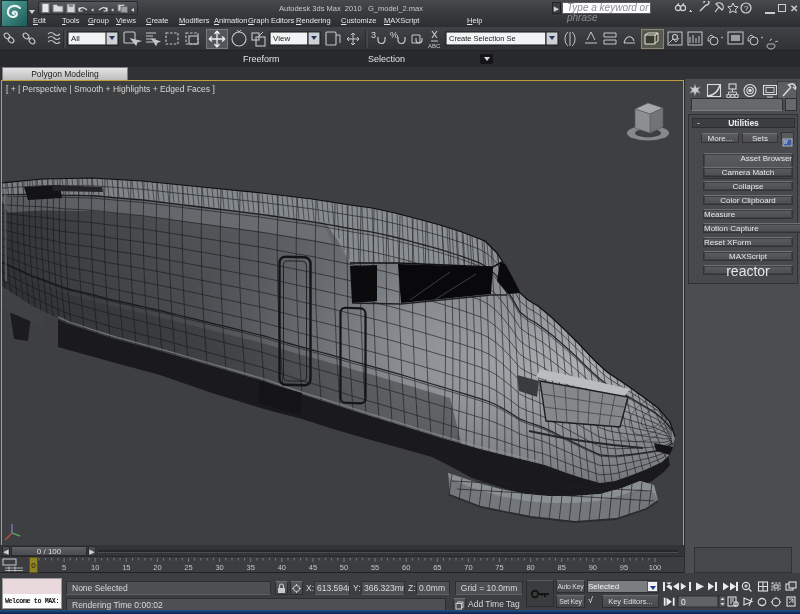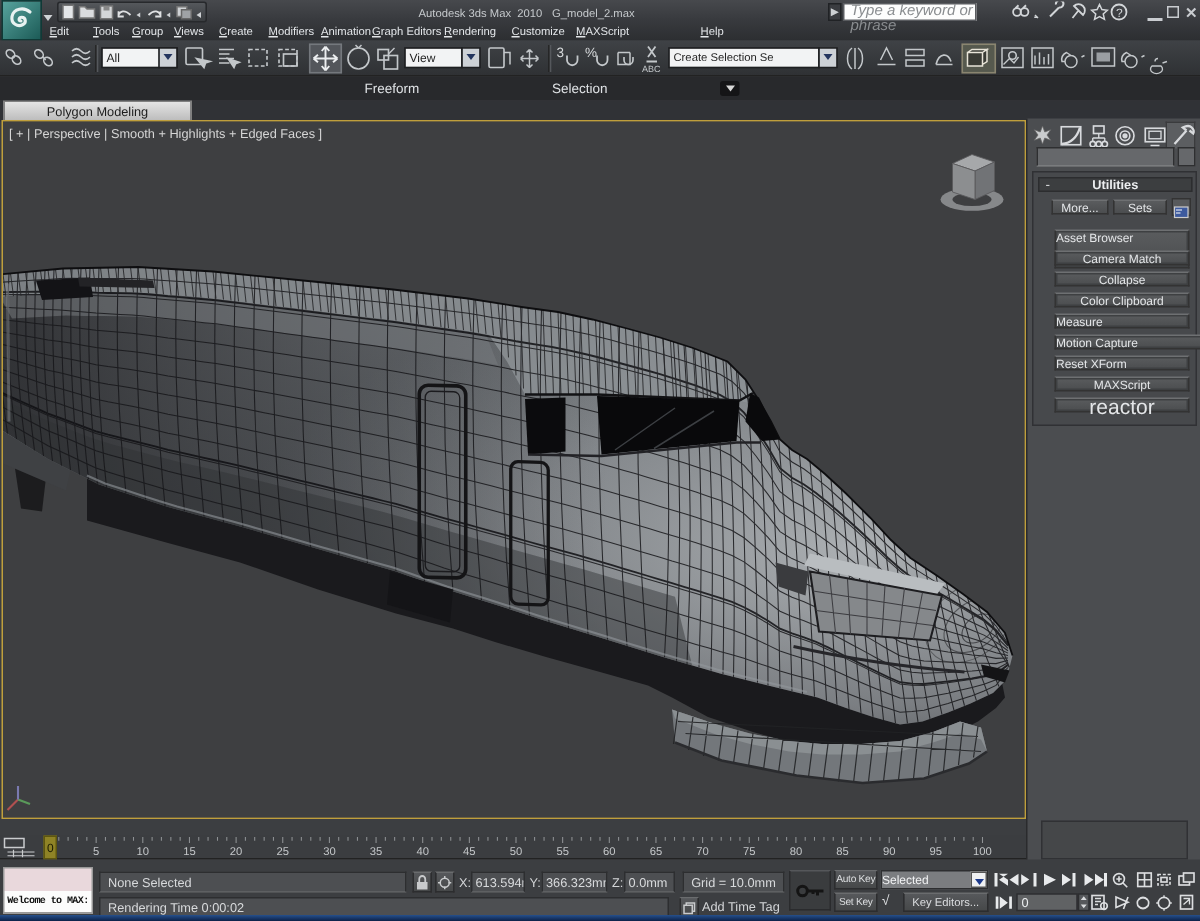--- a/index.html
+++ b/index.html
@@ -179,21 +179,21 @@
     <div class="abs" style="left:3px;top:3px;width:103px;height:10px;background:#3c3e40;border:1px solid #2c2d2f;color:#eceef0;font-size:8.5px;font-weight:bold;text-align:center;line-height:9px">Utilities</div>
     <div class="abs" style="left:8px;top:4px;color:#d8dadc;font-size:9px;line-height:8px">-</div>
     <div class="abs" style="left:12px;top:18px;width:38px;height:10px;background:linear-gradient(180deg,#5a5c5e,#4b4d4f);border:1px solid #333;border-top-color:#6e7072;color:#e4e6e8;font-size:8px;text-align:center;line-height:10px">More...</div>
     <div class="abs" style="left:53px;top:18px;width:36px;height:10px;background:linear-gradient(180deg,#5a5c5e,#4b4d4f);border:1px solid #333;border-top-color:#6e7072;color:#e4e6e8;font-size:8px;text-align:center;line-height:10px">Sets</div>
     <div class="abs" style="left:92px;top:17px;width:13px;height:12px;background:#585a5c;border:1px solid #333">
       <svg width="11" height="10" viewBox="0 0 11 10">
             <rect x="1" y="2" width="9" height="7" fill="#3d5a9e" stroke="#ccc" stroke-width="0.8"></rect>
             <path d="M2,4 h4 M2,6 h3" stroke="#fff" stroke-width="0.8"></path>
           </svg>
     </div>
-    <div class="abs" style="left:14px;top:38px;width:90px;height:26px;background:linear-gradient(180deg,#5a5c5e,#4b4d4f);border:1px solid #333;border-top-color:#6e7072;box-shadow:inset 0 0 0 1px #3e4042;color:#e4e6e8;font-size:8px;text-align:left;line-height:10px">Asset Browser</div>
+    <div class="abs" style="left:14px;top:38px;width:90px;height:26px;background:linear-gradient(180deg,#5a5c5e,#4b4d4f);border:1px solid #333;border-top-color:#6e7072;box-shadow:inset 0 0 0 1px #3e4042;color:#e4e6e8;font-size:8px;text-align:right;line-height:10px">Asset Browser</div>
         <div class="abs" style="left:14px;top:52px;width:90px;height:10px;background:linear-gradient(180deg,#5a5c5e,#4b4d4f);border:1px solid #333;border-top-color:#6e7072;box-shadow:inset 0 0 0 1px #3e4042;color:#e4e6e8;font-size:8px;text-align:center;line-height:10px">Camera Match</div>
         <div class="abs" style="left:14px;top:66px;width:90px;height:10px;background:linear-gradient(180deg,#5a5c5e,#4b4d4f);border:1px solid #333;border-top-color:#6e7072;box-shadow:inset 0 0 0 1px #3e4042;color:#e4e6e8;font-size:8px;text-align:center;line-height:10px">Collapse</div>
         <div class="abs" style="left:14px;top:80px;width:90px;height:10px;background:linear-gradient(180deg,#5a5c5e,#4b4d4f);border:1px solid #333;border-top-color:#6e7072;box-shadow:inset 0 0 0 1px #3e4042;color:#e4e6e8;font-size:8px;text-align:center;line-height:10px">Color Clipboard</div>
         <div class="abs" style="left:14px;top:94px;width:90px;height:10px;background:linear-gradient(180deg,#5a5c5e,#4b4d4f);border:1px solid #333;border-top-color:#6e7072;box-shadow:inset 0 0 0 1px #3e4042;color:#e4e6e8;font-size:8px;text-align:left;line-height:10px">Measure</div>
         <div class="abs" style="left:14px;top:108px;width:114px;height:10px;background:linear-gradient(180deg,#5a5c5e,#4b4d4f);border:1px solid #333;border-top-color:#6e7072;box-shadow:inset 0 0 0 1px #3e4042;color:#e4e6e8;font-size:8px;text-align:left;line-height:10px">Motion Capture</div>
         <div class="abs" style="left:14px;top:122px;width:90px;height:10px;background:linear-gradient(180deg,#5a5c5e,#4b4d4f);border:1px solid #333;border-top-color:#6e7072;box-shadow:inset 0 0 0 1px #3e4042;color:#e4e6e8;font-size:8px;text-align:left;line-height:10px">Reset XForm</div>
         <div class="abs" style="left:14px;top:136px;width:90px;height:10px;background:linear-gradient(180deg,#5a5c5e,#4b4d4f);border:1px solid #333;border-top-color:#6e7072;box-shadow:inset 0 0 0 1px #3e4042;color:#e4e6e8;font-size:8px;text-align:center;line-height:10px">MAXScript</div>
         <div class="abs" style="left:14px;top:150px;width:90px;height:10px;background:linear-gradient(180deg,#5a5c5e,#4b4d4f);border:1px solid #333;border-top-color:#6e7072;box-shadow:inset 0 0 0 1px #3e4042;color:#e4e6e8;font-size:14px;text-align:center;line-height:10px">reactor</div>
   </div>
 </div>
@@ -451,20 +451,26 @@
         <path d="M633,28 L648,33 L648,52 L633,47 Z" fill="#8c8e90" stroke="#5a5a5c" stroke-width="0.6"></path>
         <g stroke-width="1.4" fill="none">
           <path d="M10,452 L3,459" stroke="#b05050"></path>
           <path d="M10,452 L18,455" stroke="#5a9a5a"></path>
           <path d="M10,452 L10,443" stroke="#7a7ab0"></path>
         </g>
         <text x="4" y="11" font-family="Liberation Sans, sans-serif" font-size="8.5" fill="#d6d6d6">[ + |  Perspective |  Smooth + Highlights + Edged Faces ]</text>
       </svg>
 </div>
 
+<div class="abs" style="left:0;top:545px;width:684px;height:12px;background:#323437;border-bottom:1px solid #26272a">
+  <div class="abs" style="left:2px;top:1px;width:8px;height:10px;background:#4a4c4f;border:1px solid #2a2b2d;color:#d0d3d5;font-size:7px;line-height:9px;text-align:center">◀</div>
+  <div class="abs" style="left:11px;top:1px;width:76px;height:10px;background:linear-gradient(180deg,#5d6063,#4a4c4f);border:1px solid #2a2b2d;color:#dcdee0;font-size:8px;line-height:9px;text-align:center">0 / 100</div>
+  <div class="abs" style="left:88px;top:1px;width:8px;height:10px;background:#4a4c4f;border:1px solid #2a2b2d;color:#d0d3d5;font-size:7px;line-height:9px;text-align:center">▶</div>
+  <div class="abs" style="left:98px;top:5px;width:580px;height:3px;background:#26272a;border-bottom:1px solid #4a4c4f"></div>
+</div>
 <div class="abs" style="left:0;top:557px;width:684px;height:16px;background:#3b3d40;border-bottom:1px solid #222">
   <div class="abs" style="left:0;top:0">
         <svg width="684" height="16" viewBox="0 0 684 16" style="display:block">
           <line x1="33.0" y1="1" x2="33.0" y2="5" stroke="#8f9294" stroke-width="0.7"></line>
           <line x1="39.2" y1="1" x2="39.2" y2="3.5" stroke="#8f9294" stroke-width="0.7"></line>
           <line x1="45.4" y1="1" x2="45.4" y2="3.5" stroke="#8f9294" stroke-width="0.7"></line>
           <line x1="51.7" y1="1" x2="51.7" y2="3.5" stroke="#8f9294" stroke-width="0.7"></line>
           <line x1="57.9" y1="1" x2="57.9" y2="3.5" stroke="#8f9294" stroke-width="0.7"></line>
           <line x1="64.1" y1="1" x2="64.1" y2="5" stroke="#8f9294" stroke-width="0.7"></line>
           <line x1="70.3" y1="1" x2="70.3" y2="3.5" stroke="#8f9294" stroke-width="0.7"></line>

